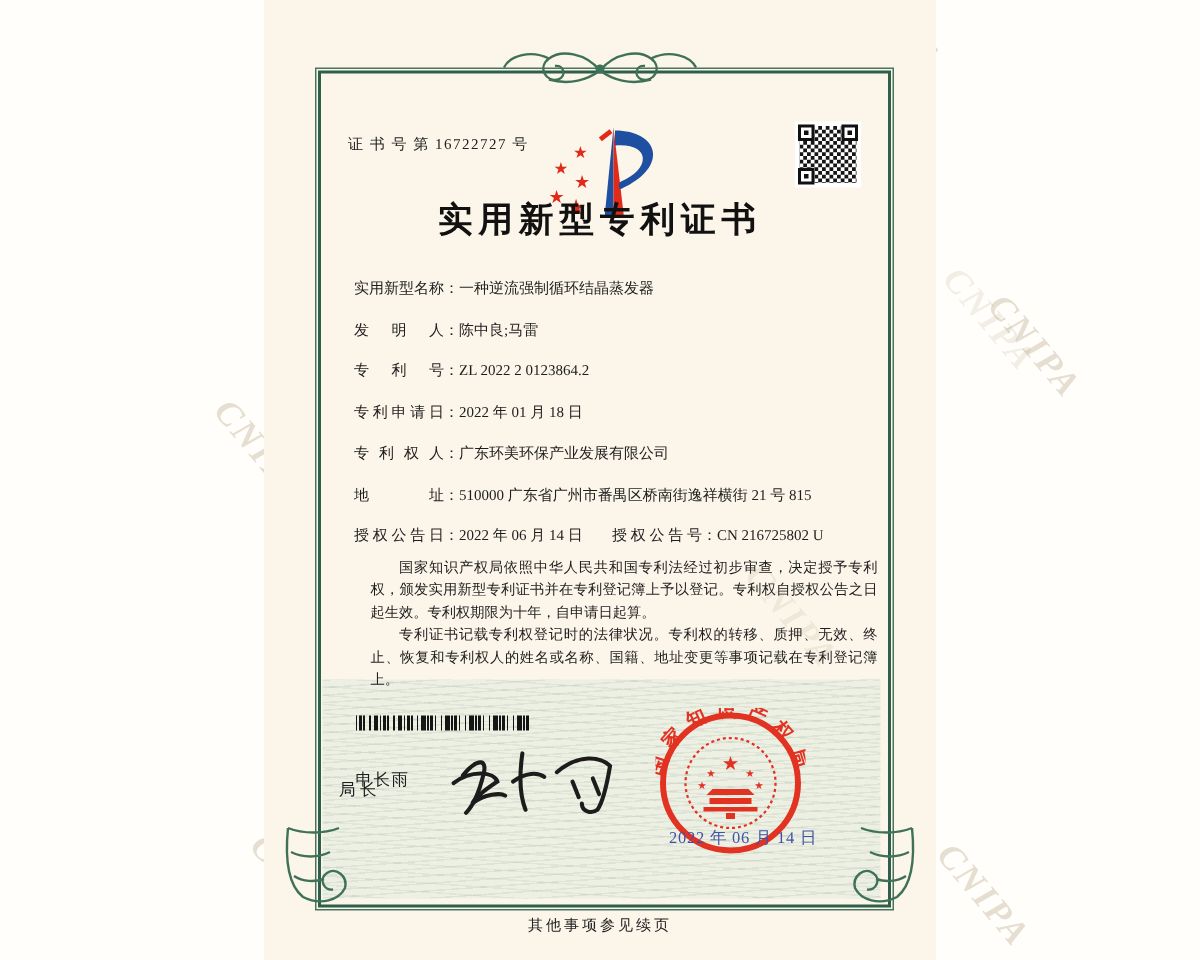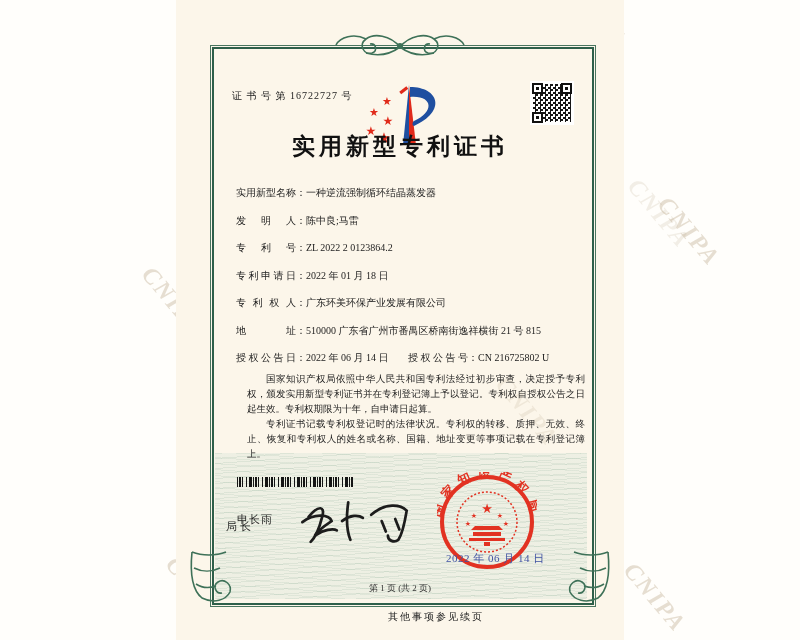--- a/index.html
+++ b/index.html
@@ -95,21 +95,21 @@
   }
   .signer-title{position:absolute;left:50px;top:519px;font-size:11px;letter-spacing:3px;}
   .signer-name{position:absolute;left:61px;top:512px;font-size:11px;letter-spacing:1px;}
   .signature{position:absolute;left:118px;top:492px;width:120px;height:56px;}
   .seal{position:absolute;left:261px;top:472px;width:100px;height:100px;}
   .seal-date{
     position:absolute;left:270px;top:551px;font-size:11px;letter-spacing:0.5px;
     color:#4053a3;white-space:nowrap;
   }
   .page-info{position:absolute;left:0;top:582px;width:100%;text-align:center;font-size:9px;color:#333;}
-  .footer-note{position:absolute;left:0;top:610px;width:100%;text-align:center;font-size:10px;letter-spacing:2px;color:#222;padding-left:36px;}
+  .footer-note{position:absolute;left:0;top:610px;width:100%;text-align:center;font-size:10px;letter-spacing:2px;color:#222;}
 </style>
 </head>
 <body>
 
 <div class="wm-layer">
   <span class="wm wm1">CNIPA</span>
   <span class="wm wm2">CNIPA</span>
   <span class="wm wm3">CNIPA</span>
   <span class="wm wm4">CNIPA</span>
   <span class="wm wm7">CNIPA</span>
@@ -286,16 +286,15 @@
     <g fill="#e23222">
       <path d="M34,58 L66,58 L62,54 L38,54 Z"></path>
       <rect x="36" y="60" width="28" height="4"></rect>
       <rect x="32" y="66" width="36" height="3"></rect>
       <rect x="47" y="70" width="6" height="4"></rect>
     </g>
   </svg>
 
   <div class="seal-date">2022 年 06 月 14 日</div>
 
-  <div class="page-info">第 1 页 (共 2 页)</div>
   <div class="footer-note">其他事项参见续页</div>
 
 </div>
 
 </body></html>

